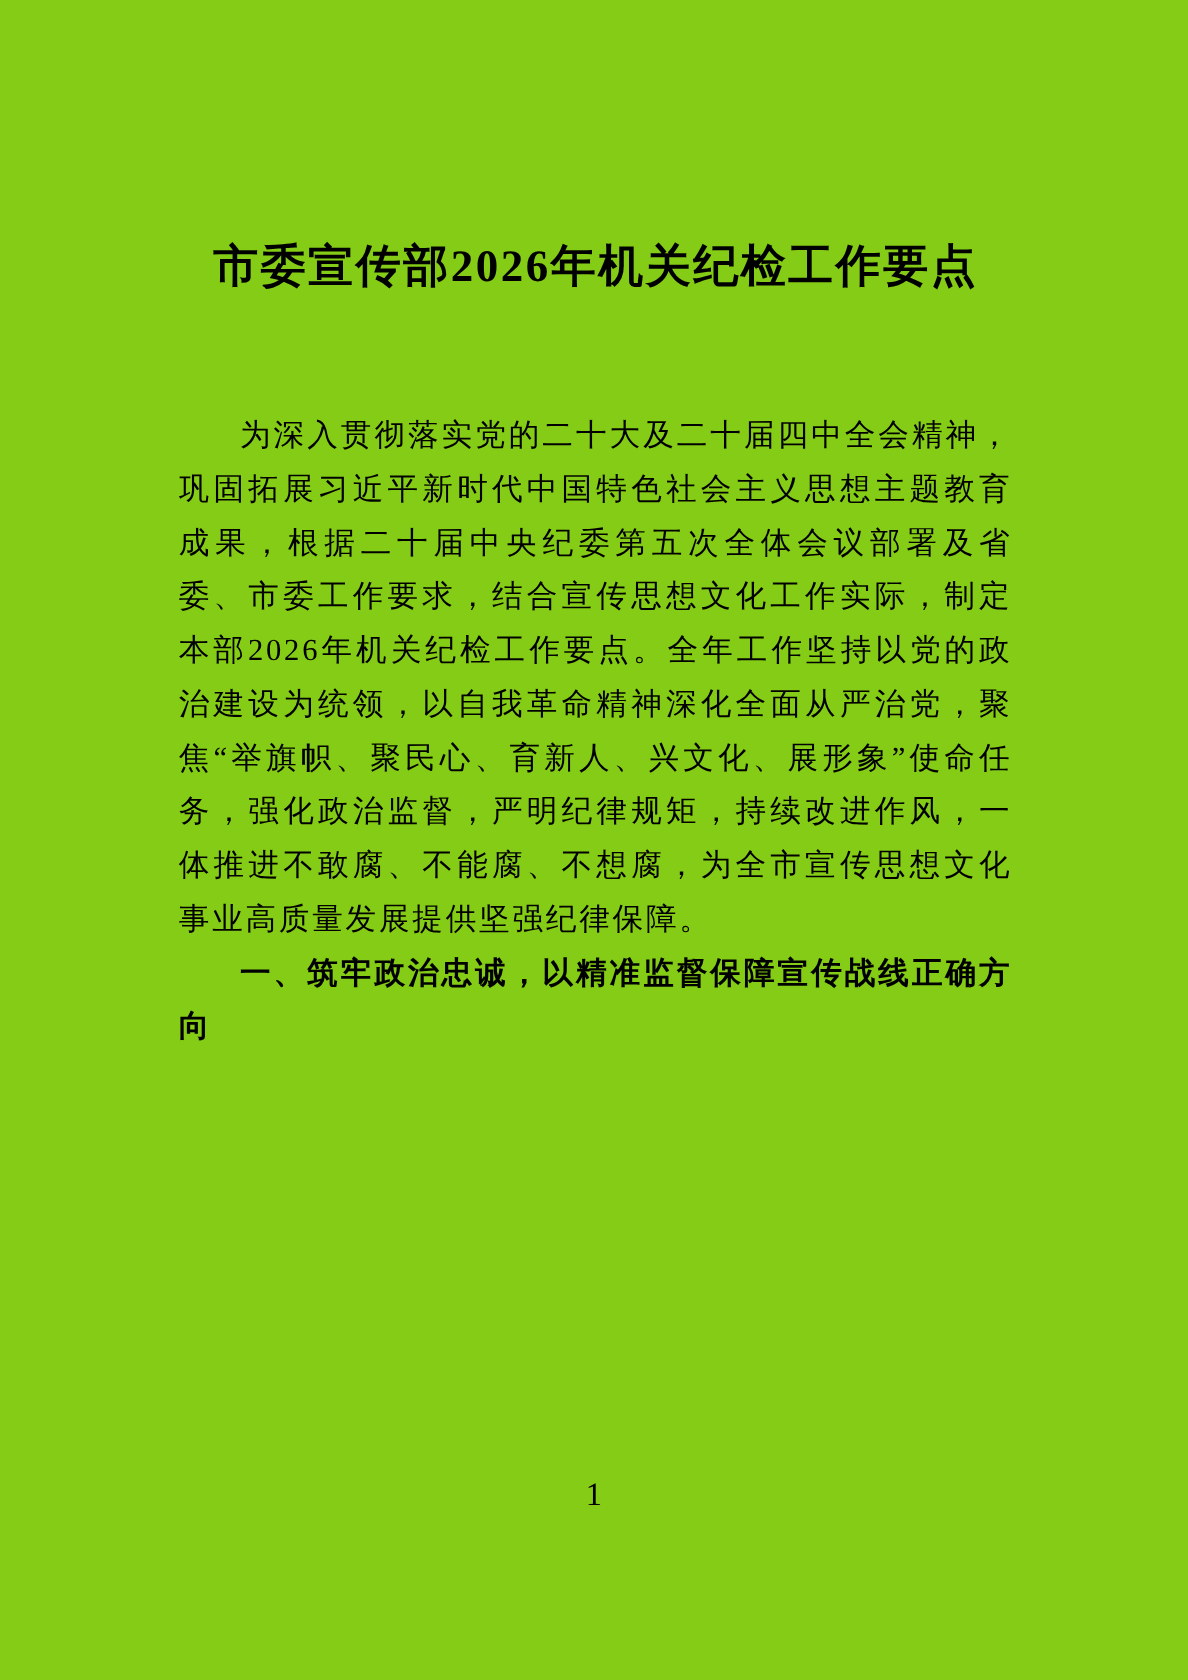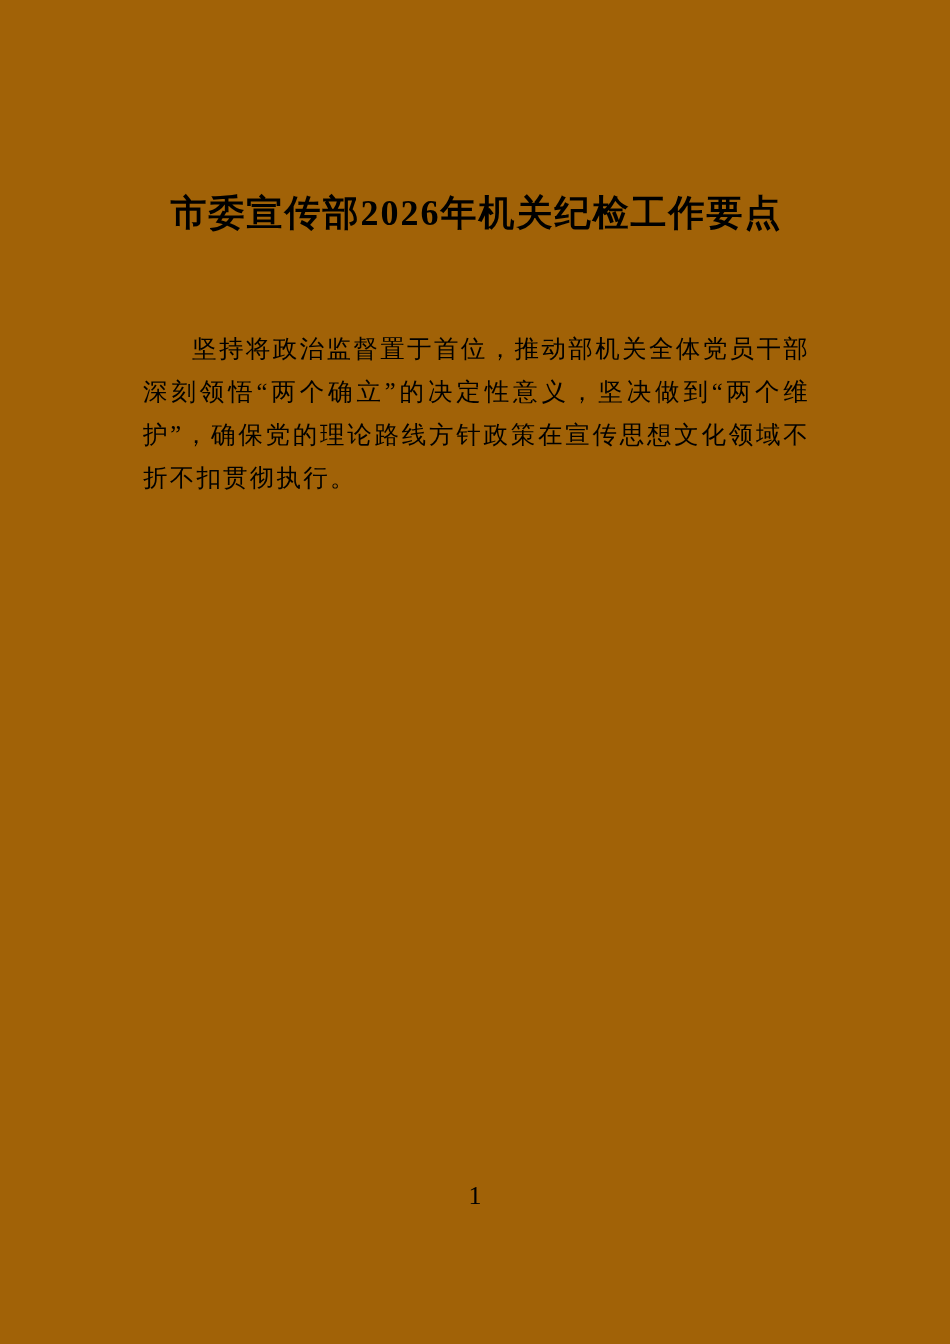--- a/index.html
+++ b/index.html
@@ -11,21 +11,21 @@
     height: 1344px;
     background: #ffffff;
     color: #000000;
     font-family: "Liberation Serif", serif;
     overflow: hidden;
   }
   .page {
     position: relative;
     width: 950px;
     height: 1344px;
-    background: #a16207;
+    background: #84cc16;
     overflow: hidden;
   }
   .doc-title {
     position: absolute;
     left: 143px;
     top: 188px;
     width: 667px;
     margin: 0;
     text-align: center;
     font-size: 36px;
@@ -78,22 +78,23 @@
 </style>
 </head>
 <body>
 
 <div class="page">
 
   <h1 class="doc-title">市委宣传部2026年机关纪检工作要点</h1>
 
   <div class="doc-body">
 
+    <p class="para">为深入贯彻落实党的二十大及二十届四中全会精神，巩固拓展习近平新时代中国特色社会主义思想主题教育成果，根据二十届中央纪委第五次全体会议部署及省委、市委工作要求，结合宣传思想文化工作实际，制定本部2026年机关纪检工作要点。全年工作坚持以党的政治建设为统领，以自我革命精神深化全面从严治党，聚焦“举旗帜、聚民心、育新人、兴文化、展形象”使命任务，强化政治监督，严明纪律规矩，持续改进作风，一体推进不敢腐、不能腐、不想腐，为全市宣传思想文化事业高质量发展提供坚强纪律保障。</p>
 
+    <h2 class="section-heading">一、筑牢政治忠诚，以精准监督保障宣传战线正确方向</h2>
 
-    <p class="para">坚持将政治监督置于首位，推动部机关全体党员干部深刻领悟“两个确立”的决定性意义，坚决做到“两个维护”，确保党的理论路线方针政策在宣传思想文化领域不折不扣贯彻执行。</p>
 
 
   </div>
 
   <div class="page-number">1</div>
 
 </div>
 
 </body></html>

